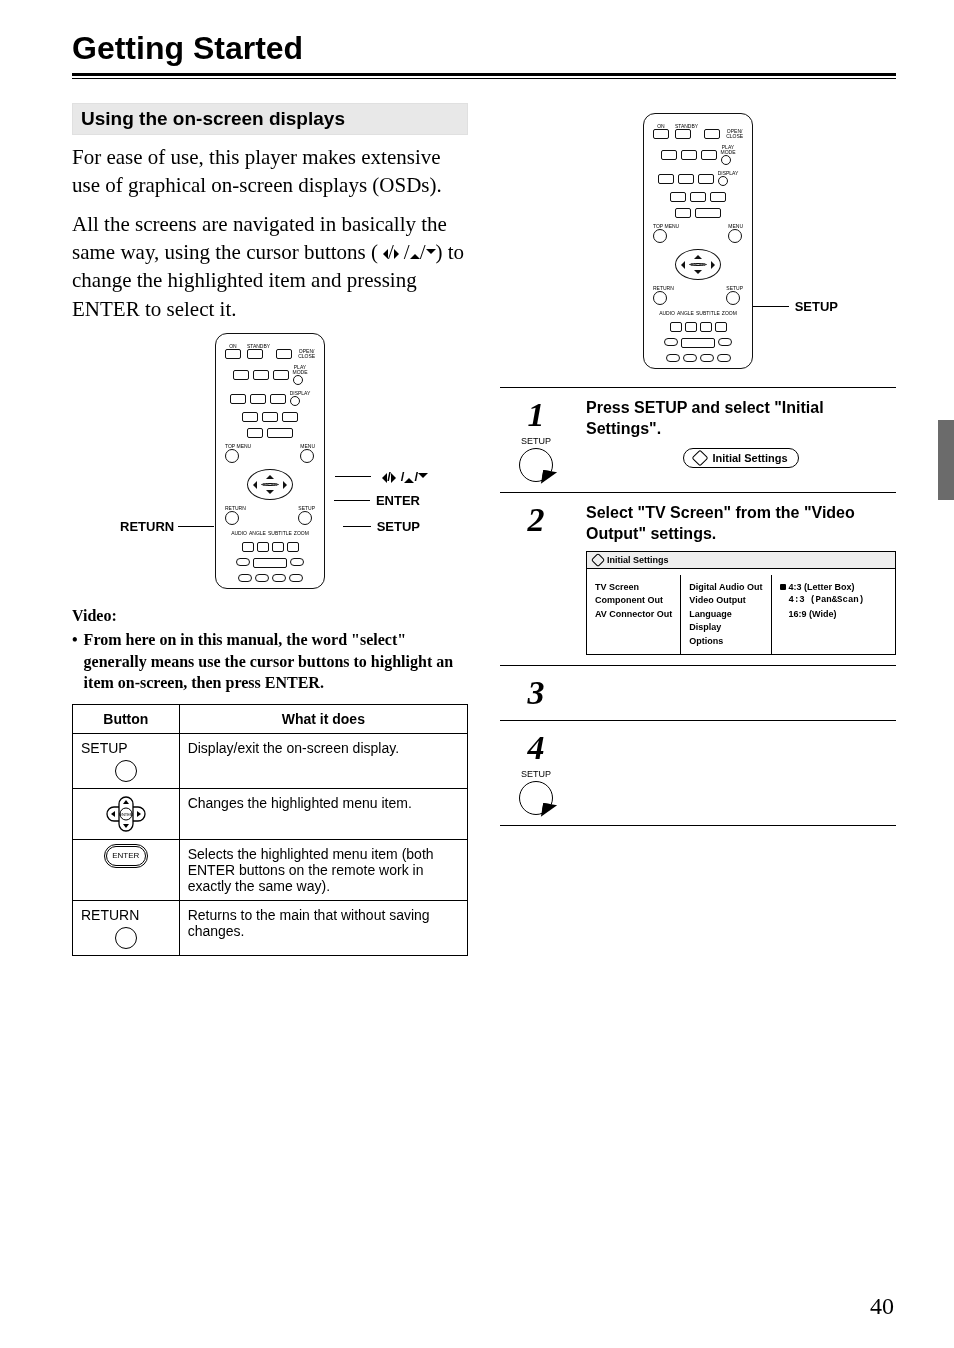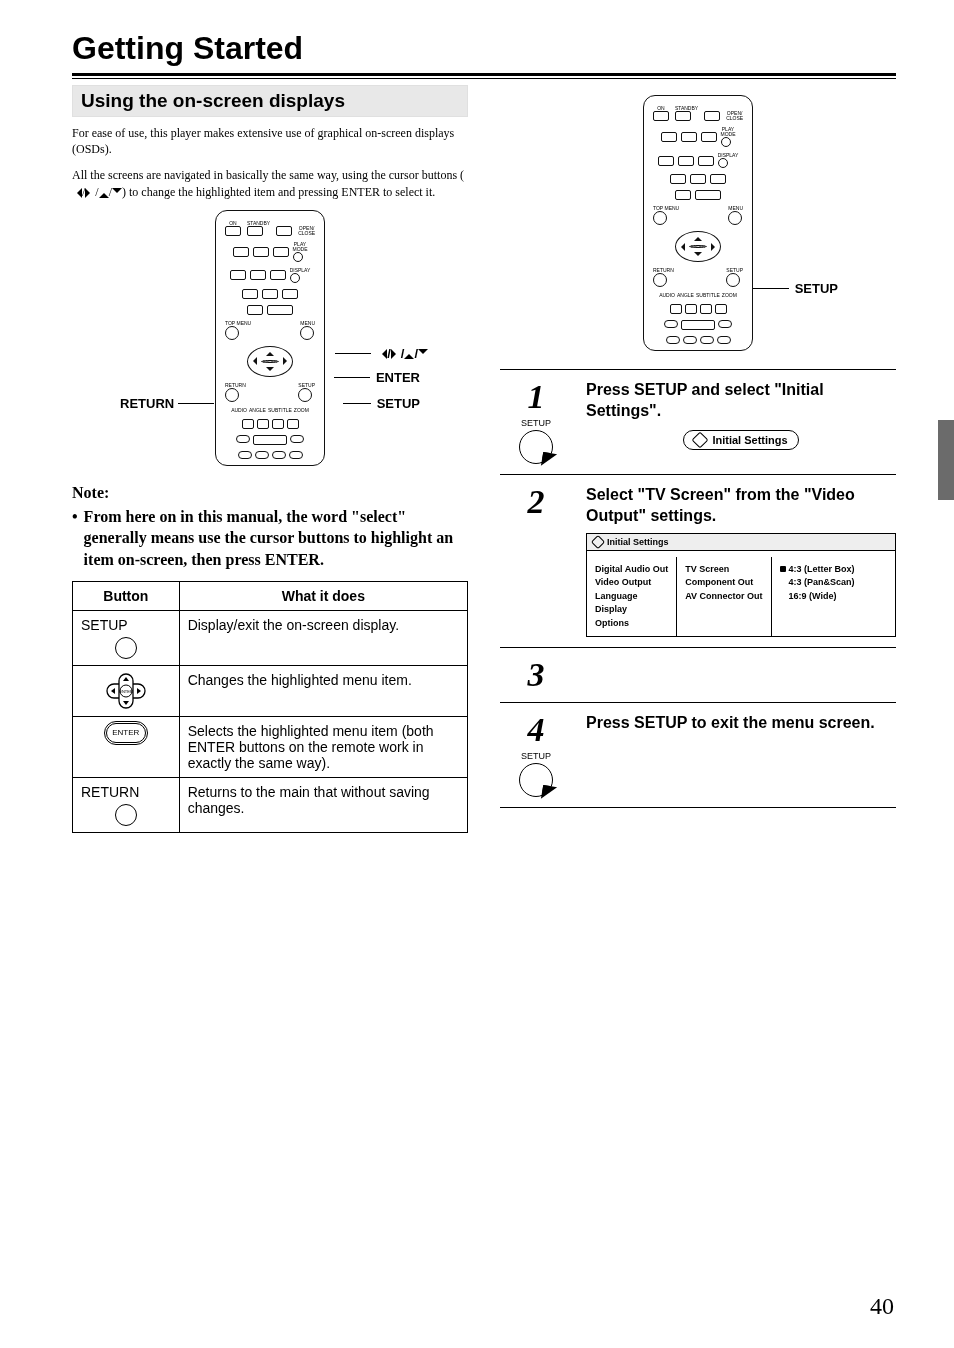--- a/index.html
+++ b/index.html
@@ -16,34 +16,34 @@
     font-family: Arial, Helvetica, sans-serif;
     font-weight: bold;
     font-size: 32px;
     padding-bottom: 4px;
   }
   .title-rule-thick { border-top: 3px solid #000; margin-top: 2px; }
   .title-rule-thin  { border-top: 1px solid #000; margin-top: 2px; }
   .columns {
     display: flex;
     gap: 32px;
-    margin-top: 6px;
+    margin-top: 24px;
   }
   .col { flex: 1 1 0; min-width: 0; }
   .section-heading {
     font-family: Arial, Helvetica, sans-serif;
     font-weight: bold;
     font-size: 19px;
     background: #e8e8e8;
     padding: 4px 8px;
     border: 1px solid #e0e0e0;
     margin-bottom: 8px;
   }
   .body-text {
-    font-size: 12px;
+    font-size: 21px;
     line-height: 1.35;
     margin-bottom: 10px;
   }
   .remote-figure {
     display: flex;
     justify-content: center;
     margin: 10px 0 14px;
   }
   .remote-box {
     position: relative;
@@ -307,21 +307,21 @@
           <span class="line" style="width:36px;margin-right:6px;"></span>
             <span>ENTER</span>
         </div>
         <div class="callout" style="right:0;top:186px;">
           <span class="line" style="width:28px;margin-right:6px;"></span>
             <span>SETUP</span>
         </div>
       </div>
     </div>
 
-    <p class="note-hdr">Note:</p>
+    <p class="note-hdr">Video:</p>
     <div class="bullet">
       <span class="dot">•</span>
       <span>From here on in this manual, the word "select" generally means use the cursor buttons to highlight an item on-screen, then press ENTER.</span>
     </div>
 
     <table class="btn-table">
       <thead>
         <tr>
           <th style="width:27%;">Button</th>
           <th>What it does</th>
@@ -507,37 +507,37 @@
         </div>
         <div class="step-body">
           <div class="step-title">Select "TV Screen" from the "Video Output" settings.</div>
           <div class="osd-panel-outer">
             <div class="hdr" style="background:#eee;border-bottom:1px solid #000;padding:3px 6px;font-family:Arial;font-size:9px;font-weight:bold;display:flex;align-items:center;gap:4px;">
               <span class="gear" style="width:10px;height:10px;border:1px solid #000;border-radius:2px;transform:rotate(45deg);"></span>
               <span>Initial Settings</span>
             </div>
             <div class="osd-panel" style="border:none;">
               <div class="pane osd-list">
+                <div>TV Screen</div>
+                <div>Component Out</div>
+                <div>AV Connector Out</div>
+              </div>
+              <div class="pane osd-list">
                 <div>Digital Audio Out</div>
                 <div>Video Output</div>
                 <div>Language</div>
                 <div>Display</div>
                 <div>Options</div>
               </div>
               <div class="pane osd-list">
-                <div>TV Screen</div>
-                <div>Component Out</div>
-                <div>AV Connector Out</div>
-              </div>
-              <div class="pane osd-list">
                 <div style="display:flex;align-items:center;gap:3px;">
                     <span style="width:6px;height:6px;background:#000;border-radius:1px;flex:none;"></span>
                     <span>4:3 (Letter Box)</span>
                   </div>
-                <div style="padding-left:9px;">4:3 (Pan&amp;Scan)</div>
+                <div style="padding-left:9px;font-family:Liberation Mono, monospace;">4:3 (Pan&amp;Scan)</div>
                 <div style="padding-left:9px;">16:9 (Wide)</div>
               </div>
             </div>
           </div>
         </div>
       </div>
 
       <div class="step">
         <div class="step-num-col">
           <div class="step-num">3</div>
@@ -547,21 +547,18 @@
       </div>
 
       <div class="step">
         <div class="step-num-col">
           <div class="step-num">4</div>
           <div class="step-btn-label">SETUP</div>
           <div class="step-btn-icon">
               <div class="finger"></div>
             </div>
         </div>
-        <div class="step-body">
-          <div class="step-title">Press SETUP to exit the menu screen.</div>
-        </div>
       </div>
     </div>
   </div>
 </div>
 
 <div class="page-num">40</div>
 
 </body></html>

